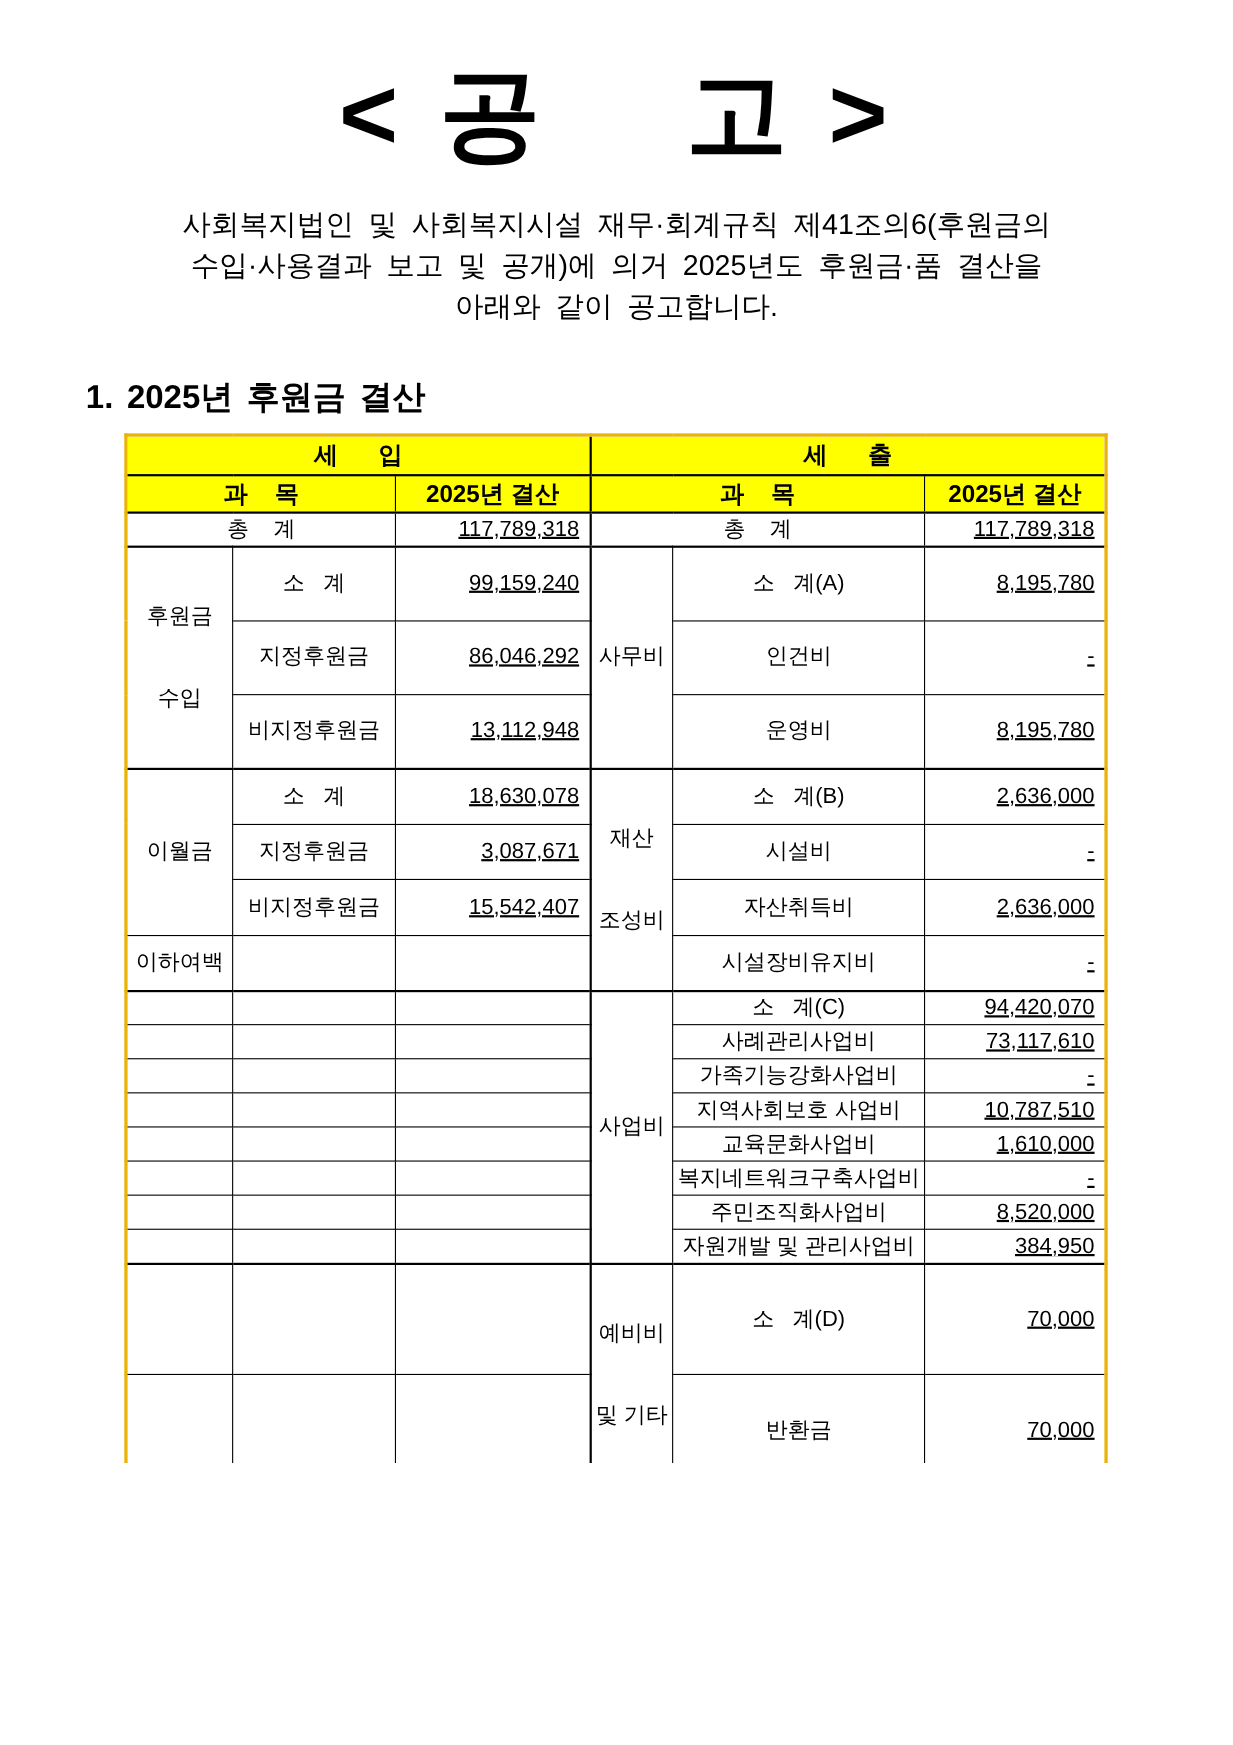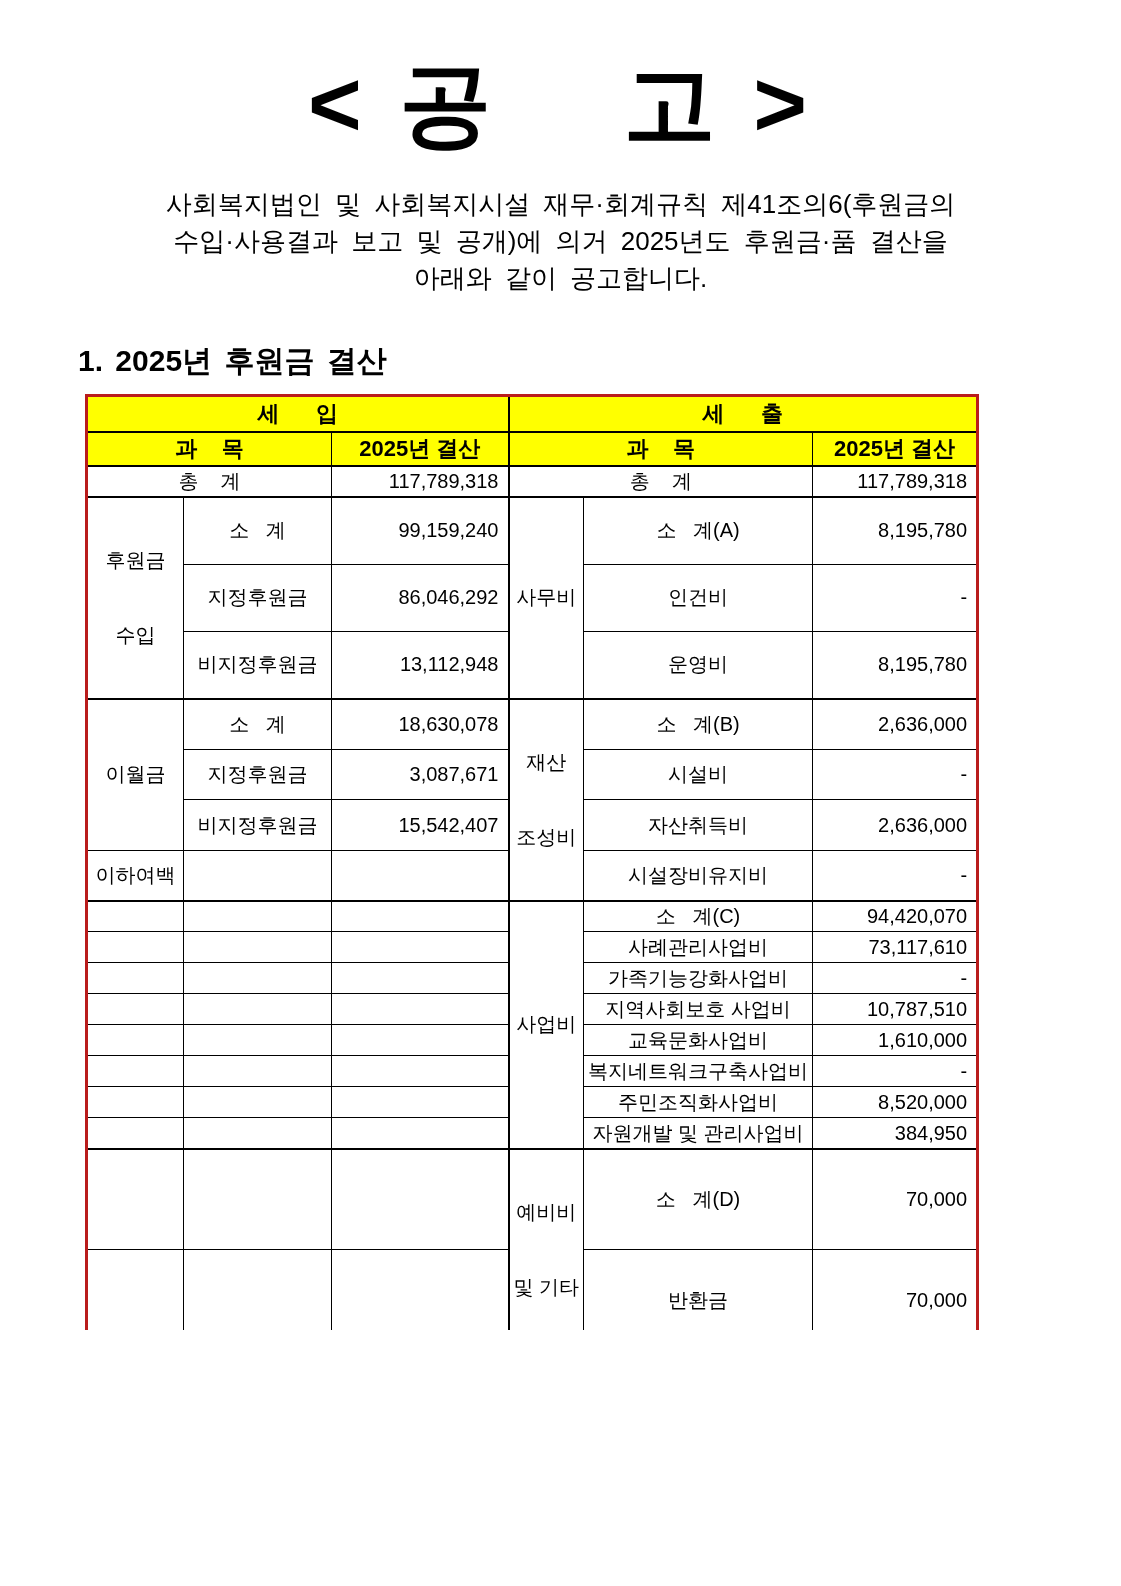--- a/index.html
+++ b/index.html
@@ -12,31 +12,31 @@
   .title{
     margin-top:55px;text-align:center;
     font-size:92px;font-weight:bold;line-height:1.08;
     white-space:pre;letter-spacing:6px;
   }
   .para{margin-top:32px;text-align:center;font-size:26px;line-height:37px;word-spacing:6px;font-weight:500;}
   .subtitle{margin-top:48px;text-align:center;font-size:28px;font-weight:bold;word-spacing:6px;}
   .sec-heading{margin:44px 0 0 78px;font-size:30px;font-weight:bold;word-spacing:4px;}
   table{
     border-collapse:collapse;table-layout:fixed;
-    margin:12px 0 0 85px;
-    border:3px solid #b91c1c;
+    margin:12px 0 0 113px;
+    border:3px solid #eab308;
   }
   td{
     border:1.5px solid #000;
     font-size:20px;text-align:center;vertical-align:middle;
     padding:0 4px;white-space:pre;overflow:hidden;line-height:1.25;
   }
   .hd{background:#ffff00;font-weight:bold;font-size:22px;}
   .t2 .hd{font-size:23px;}
-  .v{text-align:right;padding-right:9px;}
+  .v{text-align:right;padding-right:9px;text-decoration:underline;}
   .tb{border-bottom-width:2.5px;}
   .md{border-left-width:2.5px;}
   .t1 tr{height:31px;}
   .t1 tr.rh1{height:36px;}
   .t1 tr.rh2{height:34px;padding-left:29px;}
   .t2 tr.rh1{height:38px;}
   .t2 tr.rh2{height:45px;}
 </style>
 </head>
 <body>

